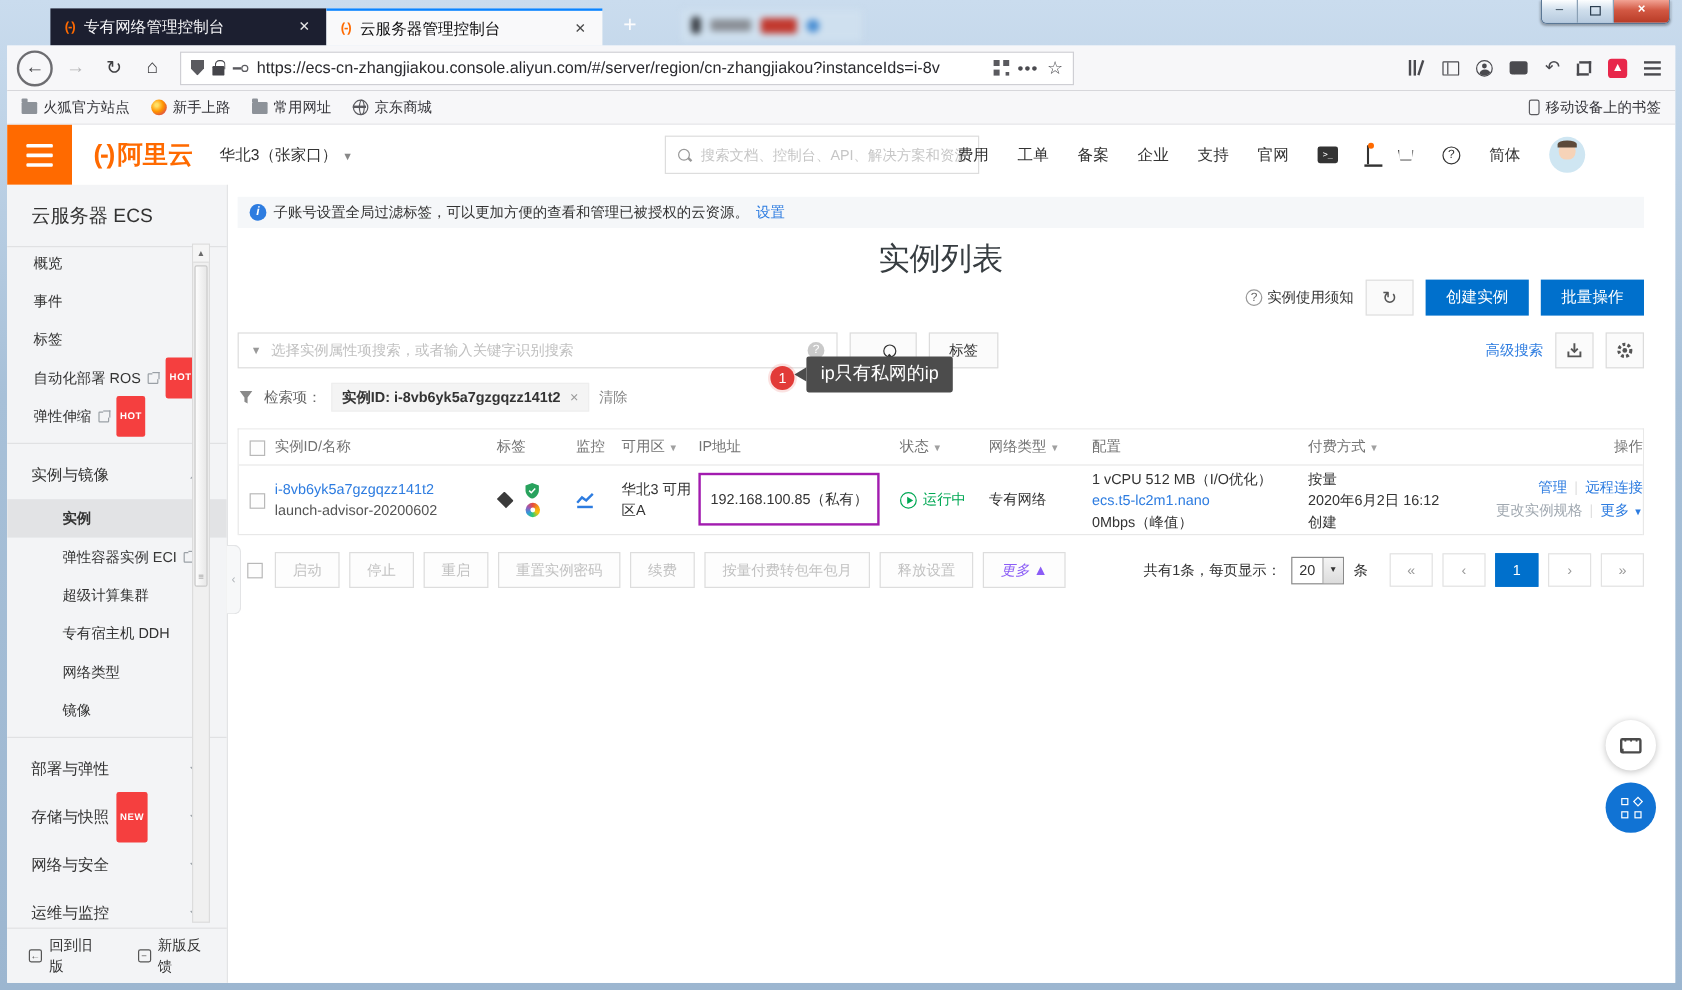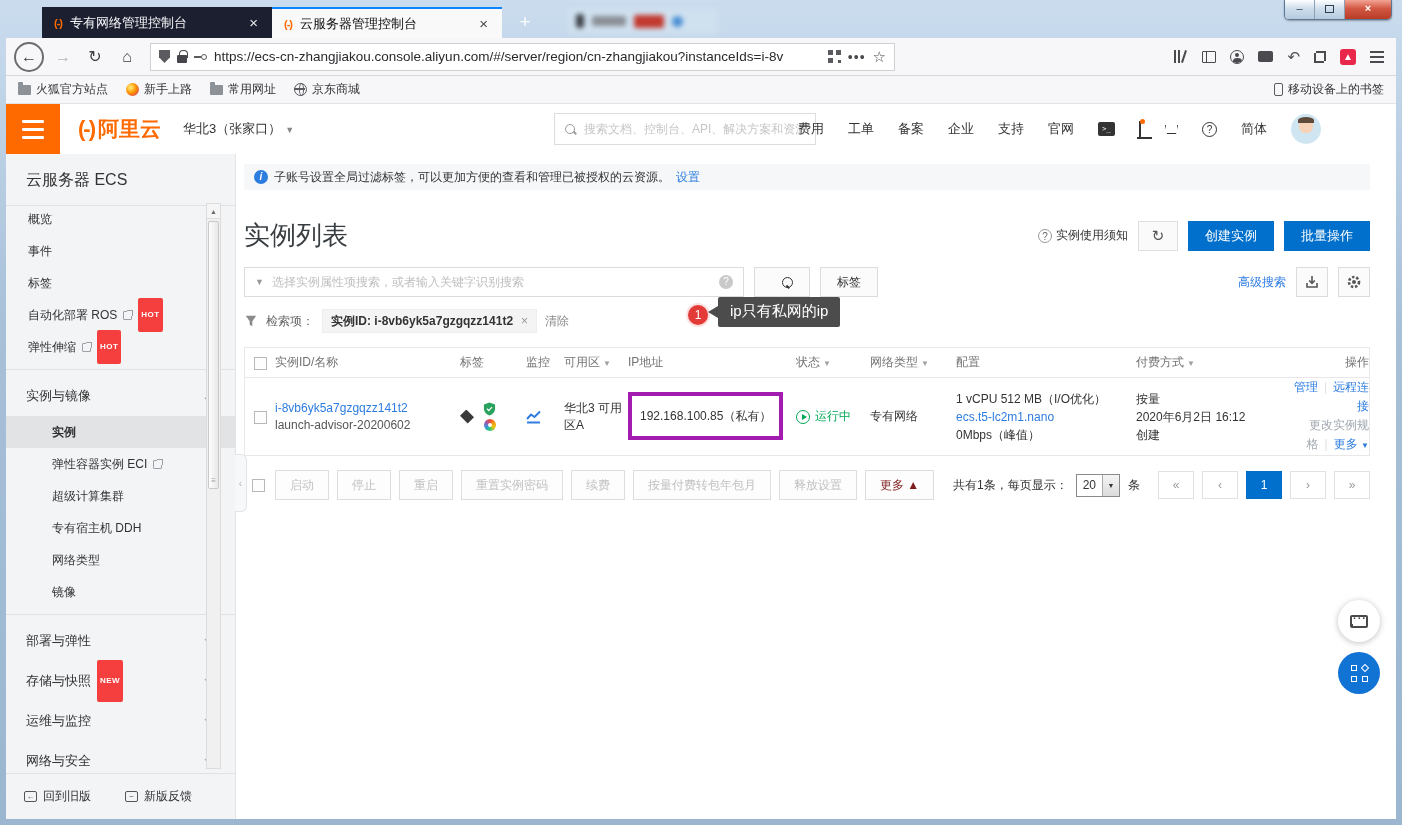--- a/index.html
+++ b/index.html
@@ -102,21 +102,21 @@
   .bell-dot { position:absolute; top:-3px; right:-4px; width:5px; height:5px; background:#ff6a00; border-radius:50%; }
   .i-cart { position:relative; width:13px; height:9px; border:1.5px solid #333; border-top:none; clip-path:polygon(0 0,100% 0,85% 100%,15% 100%); margin-top:1px; }
   .i-cart::before{ content:""; position:absolute; left:1px; bottom:-4px; width:3px; height:3px; border-radius:50%; background:#333; box-shadow:6px 0 0 #333; }
   .i-q { width:15px; height:15px; border:1.5px solid #333; border-radius:50%; font-size:10px; line-height:14px; text-align:center; color:#333; }
   .avatar { width:30px; height:30px; border-radius:50%; background:#cfe6f2; position:relative; overflow:hidden; }
   .avatar::before{ content:""; position:absolute; left:8px; top:5px; width:14px; height:14px; background:#f6d3b8; border-radius:45%; }
   .avatar::after{ content:""; position:absolute; left:7px; top:3px; width:16px; height:6px; background:#5d4a3a; border-radius:50% 50% 0 0; }
 
   
   .app { flex:1; display:flex; min-height:0; position:relative; }
-  .sidebar { width:230px; background:#f3f4f6; border-right:1px solid #e3e4e6; position:relative; flex:none; }
+  .sidebar { width:184px; background:#f3f4f6; border-right:1px solid #e3e4e6; position:relative; flex:none; }
   .side-title { font-size:16px; color:#333; padding:16px 0 14px 20px; border-bottom:1px solid #e0e1e3; }
   .side-list { position:absolute; top:49px; bottom:46px; left:0; right:0; overflow:hidden; }
   .side-item { height:32px; line-height:32px; padding-left:22px; color:#333; font-size:12px; cursor:pointer; display:flex; align-items:center; gap:6px; }
   .side-item.child { padding-left:46px; }
   .side-item.active { background:#e2e3e5; font-weight:bold; }
   .side-group { height:40px; line-height:40px; padding-left:20px; font-size:13px; color:#333; cursor:pointer; display:flex; align-items:center; }
   .side-div { border-top:1px solid #e0e1e3; margin:6px 0; }
   .badge-red { background:#f53f3f; color:#fff; font-size:8px; padding:1px 3px; border-radius:2px; font-weight:bold; letter-spacing:.5px; }
   .ext { position:relative; width:9px; height:9px; border:1px solid #9aa0a6; border-radius:1px; flex:none; }
   .ext::after{ content:""; position:absolute; right:-2px; top:-2px; width:5px; height:5px; background:#f3f4f6; border-top:1.5px solid #9aa0a6; border-right:1.5px solid #9aa0a6; }
@@ -130,21 +130,21 @@
   .collapse-tab { position:absolute; right:-12px; top:300px; width:12px; height:58px; background:#f7f8f9; border:1px solid #e3e4e6; border-left:none; border-radius:0 6px 6px 0; color:#b0b5ba; font-size:10px; display:flex; align-items:center; justify-content:center; cursor:pointer; z-index:5; }
   .side-foot { position:absolute; bottom:0; left:0; right:0; height:46px; border-top:1px solid #e0e1e3; display:flex; align-items:center; padding:0 18px; gap:34px; color:#333; }
   .foot-link { display:flex; align-items:center; gap:6px; cursor:pointer; }
   .sq-ic { width:13px; height:11px; border:1.5px solid #555; border-radius:2px; font-size:8px; line-height:9px; text-align:center; color:#555; }
 
   
   .main { flex:1; position:relative; background:#fff; padding:10px 26px 0 8px; min-width:0; }
   .notice { height:26px; background:#f5f7f9; display:flex; align-items:center; gap:6px; padding:0 10px; font-size:12px; color:#333; }
   .info-ic { width:14px; height:14px; border-radius:50%; background:#2d7ce0; color:#fff; font-size:10px; font-style:italic; font-weight:bold; text-align:center; line-height:14px; flex:none; }
   .link { color:#2d7ce0; cursor:pointer; text-decoration:none; }
-  .title-row { display:flex; align-items:center; margin-top:28px; }
+  .title-row { display:flex; align-items:center; margin-top:8px;flex-direction:column; }
   .page-title { font-size:26px; font-weight:normal; color:#373d41; }
   .title-right { margin-left:auto; display:flex; align-items:center; gap:10px; }
   .usage-note { display:flex; align-items:center; gap:4px; color:#333; cursor:pointer; }
   .q-ic { width:14px; height:14px; border:1px solid #999; border-radius:50%; color:#666; font-size:10px; line-height:13px; text-align:center; }
   .btn-refresh { width:40px; height:30px; border:1px solid #dedede; background:#fafafa; font-size:15px; color:#555; cursor:pointer; }
   .btn-blue { height:30px; padding:0 17px; background:#0070cc; color:#fff; border:none; font-size:13px; cursor:pointer; }
   .search-row { display:flex; align-items:center; margin-top:14px; gap:10px; }
   .inst-search { width:500px; height:30px; border:1px solid #dcdcdc; display:flex; align-items:center; padding:0 10px; gap:8px; }
   .sel-caret { color:#999; font-size:9px; cursor:pointer; }
   .inst-search input { border:none; outline:none; flex:1; font-size:12px; background:transparent; }
@@ -177,35 +177,35 @@
   .c-net{ width:86px; flex:none; } .c-cfg{ width:180px; flex:none; }
   .c-pay{ width:148px; flex:none; } .c-act{ flex:1; text-align:right; }
   .cb { display:inline-block; width:13px; height:13px; border:1px solid #b8b8b8; background:#fdfdfd; vertical-align:middle; cursor:pointer; }
   .hcaret { font-size:8px; color:#a0a0a0; margin-left:3px; }
   .id-link { color:#2d7ce0; cursor:pointer; }
   .sub { color:#555; margin-top:3px; }
   .tag-ic { width:14px; height:14px; background:#3a3a3a; clip-path:polygon(0 45%,45% 0,100% 55%,55% 100%); position:relative; cursor:pointer; }
   .vstack { display:flex; flex-direction:column; gap:3px; align-items:center; }
   .flower { width:12px; height:12px; border-radius:50%; background:conic-gradient(#e84c3d,#f39c12,#f1c40f,#2ecc71,#3498db,#9b59b6,#e84c3d); position:relative; }
   .flower::after{ content:""; position:absolute; left:4px; top:4px; width:4px; height:4px; background:#fff; border-radius:50%; }
-  .red-box { border:4px solid #a21caf; padding:13px 8px; width:160px; }
+  .red-box { border:2px solid #a21caf; padding:13px 8px; width:160px; }
   .status { display:flex; align-items:center; gap:5px; color:#00a854; }
   .play { width:14px; height:14px; border:1.5px solid #00a854; border-radius:50%; position:relative; }
   .play::after{ content:""; position:absolute; left:4.5px; top:3.5px; border-left:5px solid #00a854; border-top:3.5px solid transparent; border-bottom:3.5px solid transparent; }
   .cfg-line { line-height:18px; }
   .act-line { line-height:19px; }
   .act-sep { color:#e0e0e0; margin:0 6px; }
   .act-muted { color:#a0a8b0; cursor:pointer; }
   .more-caret { font-size:8px; color:#2d7ce0; }
 
   
   .tfoot { display:flex; align-items:center; margin-top:14px; }
   .foot-btns { display:flex; gap:8px; margin-left:10px; }
   .fbtn { height:30px; border:1px solid #ddd; background:#fdfdfd; padding:0 14px; font-size:12px; color:#c1c1c1; cursor:default; }
-  .fbtn.on { color:#7f1d1d; cursor:pointer; }
+  .fbtn.on { color:#8b5cf6; cursor:pointer;font-style:italic; }
   .pager { margin-left:auto; display:flex; align-items:center; gap:4px; color:#333; }
   .sel20 { display:flex; align-items:center; border:1px solid #8a8a8a; background:#fff; height:23px; margin:0 4px; }
   .sel20 .val { padding:0 6px; min-width:22px; }
   .sel20 .dd { width:17px; height:21px; background:linear-gradient(#f4f4f4,#dcdcdc); border-left:1px solid #aaa; font-size:7px; color:#333; text-align:center; line-height:21px; cursor:pointer; }
   .pg { min-width:36px; height:28px; border:1px solid #e2e2e2; background:#fff; color:#999; text-align:center; line-height:26px; cursor:pointer; margin-left:4px; font-size:12px; }
   .pg.active { background:#0070cc; border-color:#0070cc; color:#fff; }
 
   
   .float-chat { position:absolute; right:16px; top:446px; width:42px; height:42px; border-radius:50%; background:#fff; box-shadow:0 1px 6px rgba(0,0,0,.25); display:flex; align-items:center; justify-content:center; cursor:pointer; z-index:30; }
   .chat-ic { position:relative; width:18px; height:13px; border:2px solid #4a4a4a; border-radius:2px; }
@@ -390,25 +390,25 @@
           <div class="side-group">
               <span>部署与弹性</span>
               <span class="chev down"></span>
             </div>
           <div class="side-group">
               <span>存储与快照</span>
               <span class="badge-red" style="margin-left:6px;">NEW</span>
               <span class="chev down"></span>
             </div>
           <div class="side-group">
+              <span>网络与安全</span>
+              <span class="chev down"></span>
+            </div>
+          <div class="side-group">
               <span>运维与监控</span>
-              <span class="chev down"></span>
-            </div>
-          <div class="side-group">
-              <span>网络与安全</span>
               <span class="chev down"></span>
             </div>
 
         </div>
         <div class="side-scroll">
           <div class="scroll-up">▲</div>
           <div class="scroll-thumb">
               <div class="thumb-grip">≡</div>
             </div>
         </div>

